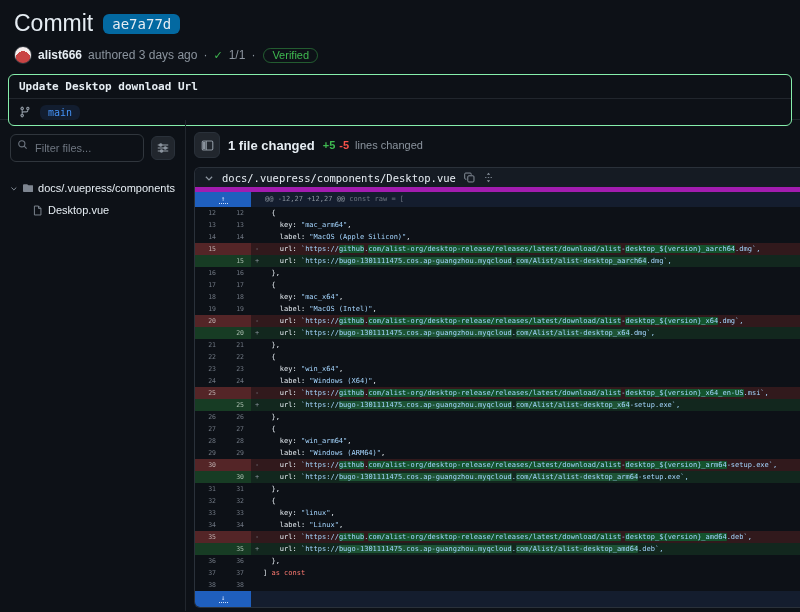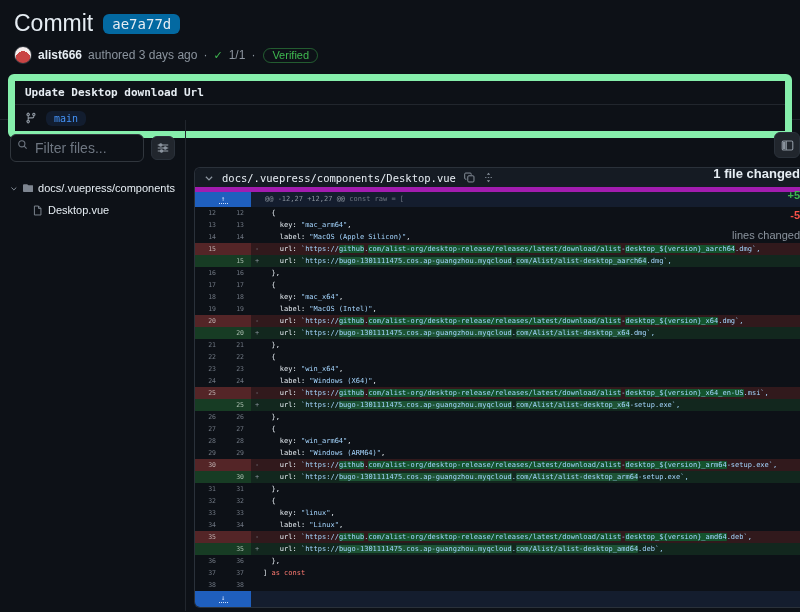--- a/index.html
+++ b/index.html
@@ -13,45 +13,45 @@
   .title-row h1 { font-size:23px; font-weight:500; color:#e6edf3; }
   .sha-badge { font-family:"DejaVu Sans Mono", monospace; font-size:14px; background:#0369a1;
     padding:2px 9px; border-radius:6px; color:#e6edf3; }
   .meta-row { display:flex; align-items:center; gap:6px; margin-top:9px; font-size:12px; color:#8b949e; }
   .avatar { width:18px; height:18px; border-radius:50%;
     background:radial-gradient(circle at 50% 72%, #c94444 0 52%, #f5eeee 53% 100%); border:1px solid #30363d; }
   .author-name { font-weight:700; color:#e6edf3; }
   .check { color:#3fb950; font-size:11px; }
   .verified-badge { color:#3fb950; border:1px solid rgba(63,185,80,.45); border-radius:999px;
     font-size:11px; padding:0px 8px 1px 8px; margin-left:2px; background:transparent; }
-  .commit-box { margin:10px -6px 0 -6px; border:7px solid #86efac; border-radius:6px; background:#0d1117; }
+  .commit-box { margin:10px -6px 0 -6px; border:1px solid #86efac; border-radius:6px; background:#0d1117; }
   .commit-msg { padding:5px 10px; font-family:"DejaVu Sans Mono", monospace; font-size:11px;
     font-weight:700; color:#e6edf3; border-bottom:1px solid #21262d; }
   .branch-row { padding:5px 10px; display:flex; align-items:center; gap:9px; height:26px; }
   .branch-chip { font-family:"DejaVu Sans Mono", monospace; font-size:10px; color:#4493f8;
     background:#121d2f; padding:2px 8px; border-radius:6px; }
 
   
   .content { display:flex; height:491px; }
   .sidebar { width:186px; border-right:1px solid #21262d; padding:14px 10px 0 10px; flex:none; }
   .filter-row { display:flex; gap:7px; align-items:center; }
   .filter-wrap { position:relative; flex:1; }
   .filter-wrap svg { position:absolute; left:7px; top:5px; }
   .filter-input { width:100%; height:28px; background:#0d1117; border:1px solid #30363d; border-radius:6px;
-    color:#e6edf3; font-size:14px; padding:0 6px 0 24px; outline:none; }
+    color:#e6edf3; font-size:11px; padding:0 6px 0 24px; outline:none; }
   .filter-input::placeholder { color:#6e7681; }
   .icon-btn { width:24px; height:24px; background:#21262d; border:1px solid #2a313a; border-radius:6px;
     display:flex; align-items:center; justify-content:center; flex:none; cursor:pointer; }
   .tree { margin-top:15px; font-size:11px; }
   .tree-row { display:flex; align-items:center; gap:5px; height:22px; cursor:pointer; color:#e6edf3; }
   .tree-row.file { padding-left:22px; }
 
   
   .main { flex:1; padding:12px 0 0 8px; overflow:hidden; }
-  .summary-row { display:flex; align-items:flex-end; gap:8px; height:26px; margin-bottom:9px;flex-direction:column; }
+  .summary-row { display:flex; align-items:center; gap:8px; height:26px; margin-bottom:9px; }
   .summary-files { font-size:13px; font-weight:700; }
   .adds { color:#3fb950; font-size:11px; font-weight:700; }
   .dels { color:#f85149; font-size:11px; font-weight:700; margin-left:-4px; }
   .lines-changed { color:#8b949e; font-size:11px; margin-left:-2px; }
 
   .file-card { border:1px solid #2a313a; border-right:none; border-radius:6px 0 0 6px; overflow:hidden; }
   .file-header { height:24px; background:#151b23; border-bottom:5px solid #a21caf;
     display:flex; align-items:center; gap:8px; padding:0 9px; }
   .file-path { font-family:"DejaVu Sans Mono", monospace; font-size:10.5px; color:#e6edf3; }
   .fh-icon { color:#8b949e; display:flex; align-items:center; cursor:pointer; }

